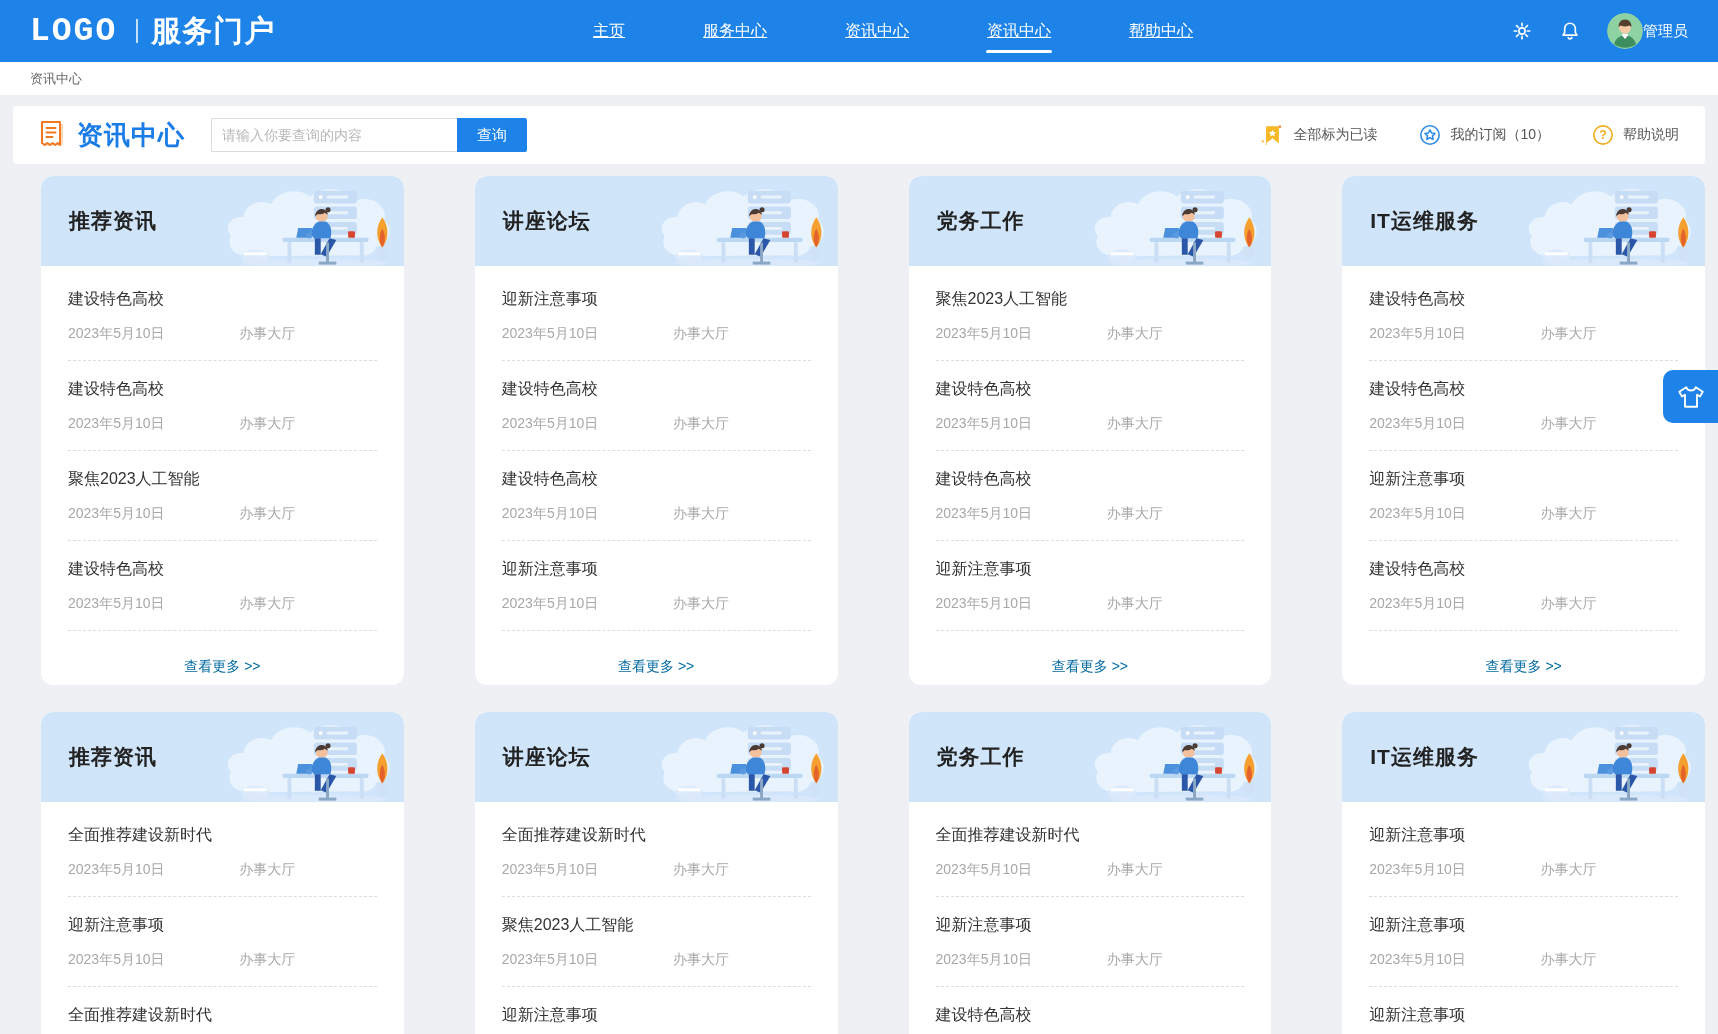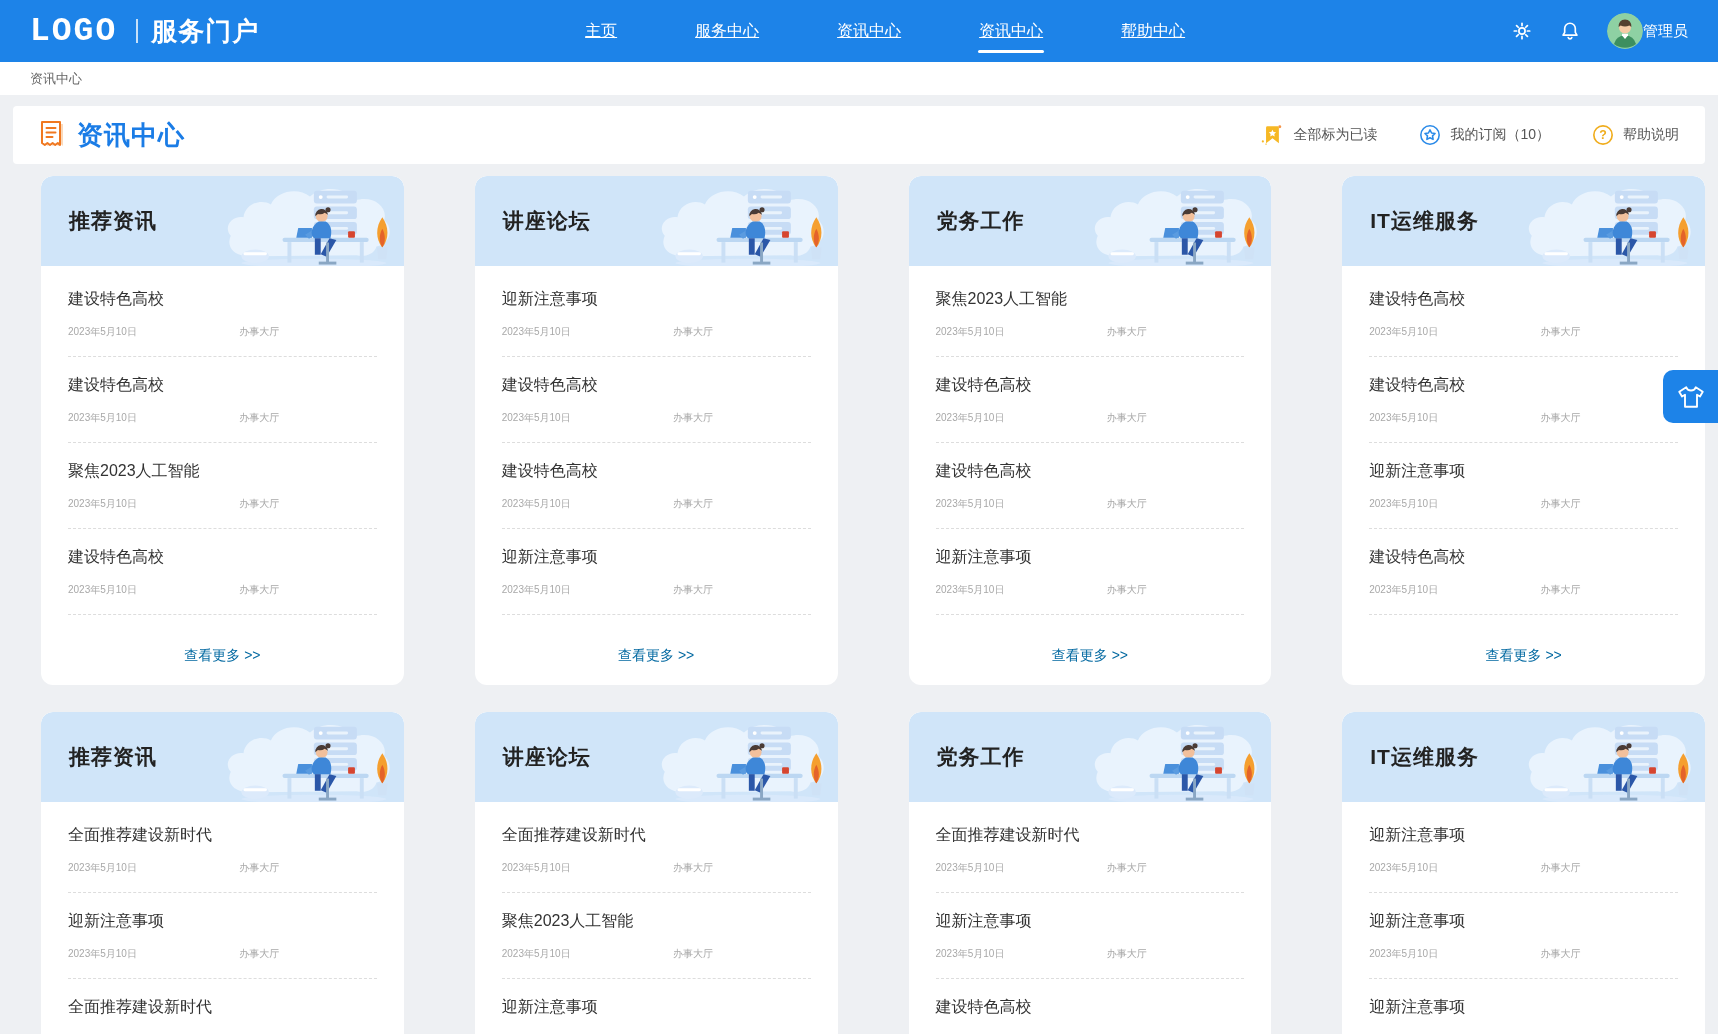--- a/index.html
+++ b/index.html
@@ -14,21 +14,21 @@
   .navbar {
     height: 62px; background: #1d83e8; color: #fff;
     display: flex; align-items: center; padding: 0 30px;
   }
   .brand { display: flex; align-items: center; flex: 0 0 auto; }
   .logo {
     font-family: Liberation Mono, monospace;
     font-size: 33px; font-weight: bold; letter-spacing: 2px;
   }
   .brand-divider { width: 2px; height: 24px; background: rgba(255,255,255,.75); margin: 0 13px 0 19px; }
-  .portal-name { font-size: 26px; font-weight: bold; letter-spacing: 1px; }
+  .portal-name { font-size: 30px; font-weight: bold; letter-spacing: 1px; }
   .nav-center { flex: 1 1 auto; display: flex; justify-content: center; text-decoration: underline; }
   .nav-menu { display: flex; gap: 78px; }
   .nav-item {
     position: relative; font-size: 16px; color: #fff; text-decoration: none;
     height: 62px; line-height: 62px; cursor: pointer; white-space: nowrap;
   }
   .nav-item.active::after {
     content: ""; position: absolute; left: 50%; transform: translateX(-50%);
     bottom: 9px; width: 66px; height: 3px; background: #fff; border-radius: 2px;
   }
@@ -80,21 +80,21 @@
     position: relative; height: 90px; background: #d0e5f9; flex: 0 0 auto;
     border-radius: 12px 12px 0 0; display: flex; align-items: center; overflow: hidden;
   }
   .card-title { font-size: 21px; font-weight: bold; color: #222; margin-left: 28px; letter-spacing: 1px; }
   .illus { position: absolute; right: 8px; bottom: -2px; width: 176px; height: 90px; }
   .card-list { list-style: none; padding: 5px 27px 0; flex: 1 1 auto; }
   .news-item { cursor: pointer; }
   .news-title { font-size: 16px; color: #333; padding-top: 18px; }
   .news-meta {
     margin-top: 15px; padding-bottom: 17px; border-bottom: 1px dashed #ddd;
-    font-size: 10px; color: #a8a8a8; position: relative;
+    font-size: 14px; color: #a8a8a8; position: relative;
   }
   .news-source { position: absolute; left: 55.5%; }
   .more-link {
     display: block; text-align: center; font-size: 14px; color: #0369a1;
     text-decoration: none; margin: 27px 0 20px; cursor: pointer;
   }
 
   
   .float-btn {
     position: fixed; right: 0; top: 370px; width: 55px; height: 53px;
@@ -153,20 +153,24 @@
 </div>
 
 <section class="toolbar">
   <div class="toolbar-left">
     <svg class="doc-icon" viewBox="0 0 26 30">
       <path d="M6 4 h18 v22 l-2.2-2 -2.6 2 -2.6-2 -2.6 2 -2.6-2 -2.6 2 -2.8-2 z" fill="#fad9bb"></path>
       <path d="M3 2 h18 v23 l-2.2-2 -2.6 2 -2.6-2 -2.6 2 -2.6-2 -2.6 2 -2.8-2 z" fill="#fff" stroke="#f07820" stroke-width="2" stroke-linejoin="round"></path>
       <path d="M7.5 8 h9 M7.5 12.5 h9 M7.5 17 h6" stroke="#f07820" stroke-width="2" stroke-linecap="round"></path>
     </svg>
     <h1 class="page-title">资讯中心</h1>
+    <div class="search-box">
+      <input class="search-input" type="text" placeholder="请输入你要查询的内容" style="">
+      <button class="search-btn">查询</button>
+    </div>
   </div>
   <div class="toolbar-actions">
     <div class="tb-action">
       <svg viewBox="0 0 26 24" width="24" height="22">
         <circle cx="3" cy="19" r="1.2" fill="#f6b824"></circle>
         <circle cx="6.5" cy="22" r="1" fill="#fbd984"></circle>
         <circle cx="21.5" cy="3" r="1.6" fill="#f6954a"></circle>
         <path d="M8 2.5 h11 a1.5 1.5 0 0 1 1.5 1.5 v17 l-7-5.4 -7 5.4 v-17 A1.5 1.5 0 0 1 8 2.5 z" fill="#f6b824"></path>
         <path d="M13.5 6.2 l1.25 2.45 2.7.4 -1.95 1.9 .45 2.7 -2.45-1.3 -2.45 1.3 .45-2.7 -1.95-1.9 2.7-.4 z" fill="#fff"></path>
       </svg>

